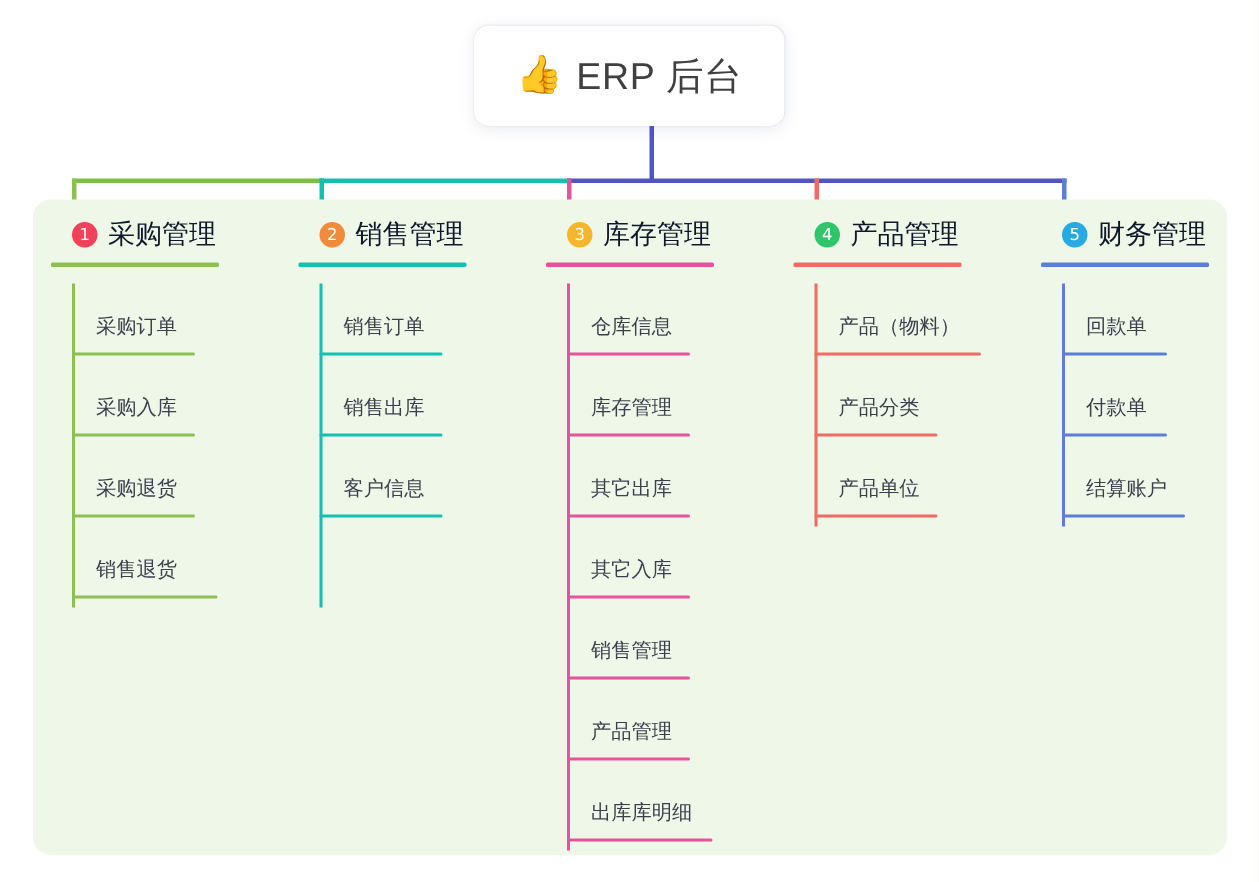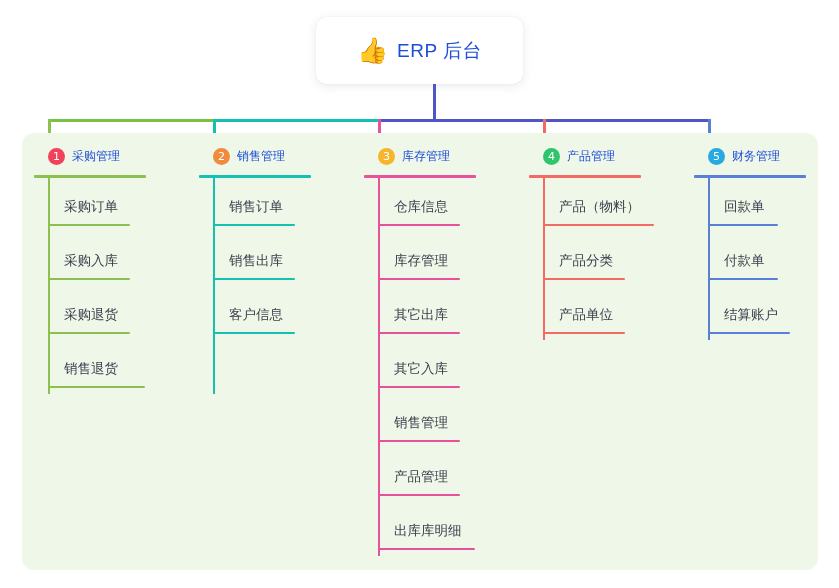--- a/index.html
+++ b/index.html
@@ -38,22 +38,22 @@
     display: flex;
     align-items: center;
     gap: 9px;
   }
   .root-emoji {
     font-size: 25px;
     line-height: 1;
     color: #f0b429;
   }
   .root-title {
-    font-size: 19px;
-    color: #1d4ed8;
+    font-size: 25px;
+    color: #404040;
     letter-spacing: 0.5px;
     white-space: nowrap;
   }
 
   
   .conn {
     position: absolute;
   }
 
   
@@ -85,32 +85,32 @@
     height: 17px;
     border-radius: 50%;
     color: #ffffff;
     font-size: 11px;
     line-height: 17px;
     text-align: center;
     flex: 0 0 auto;
     font-family: "DejaVu Sans", sans-serif;
   }
   .col-title {
-    font-size: 12px;
-    color: #1d4ed8;
+    font-size: 18px;
+    color: #0f172a;
     white-space: nowrap;
   }
   .col-underline {
     height: 3px;
     margin-top: 6px;
     border-radius: 1px;
   }
   .col-body {
     position: relative;
-    margin-top: 0;
+    margin-top: 11px;
   }
   .spine {
     position: absolute;
     left: 14px;
     top: 0;
     width: 2px;
   }
   .leaf {
     position: relative;
     height: 54px;

